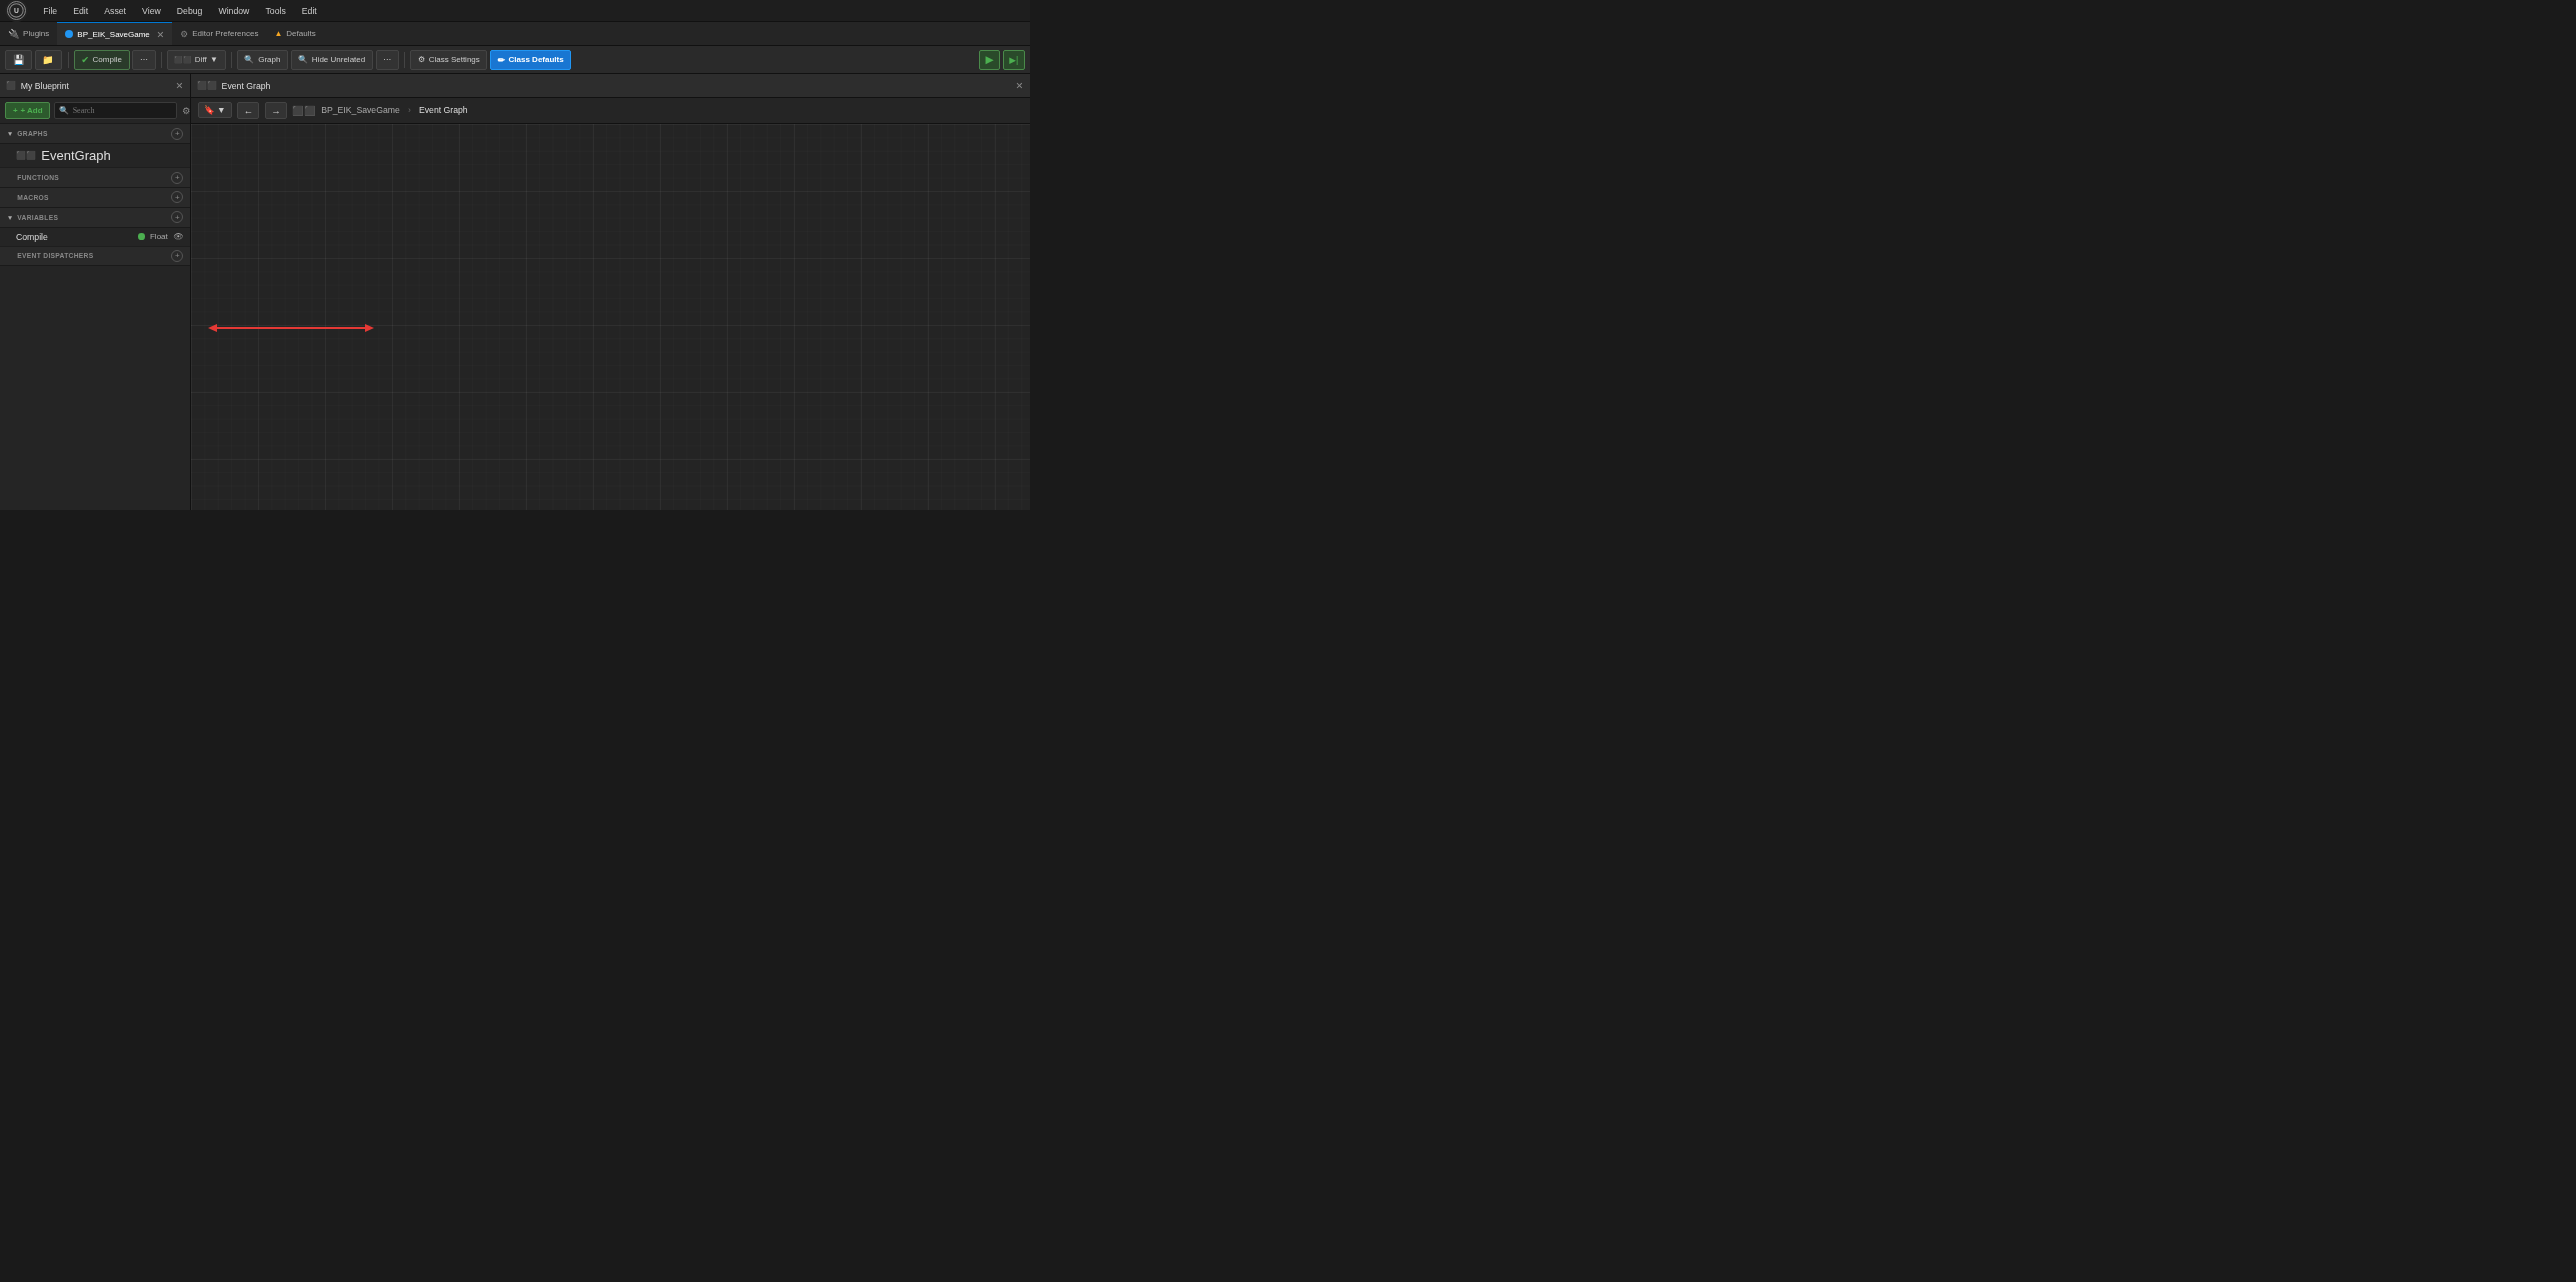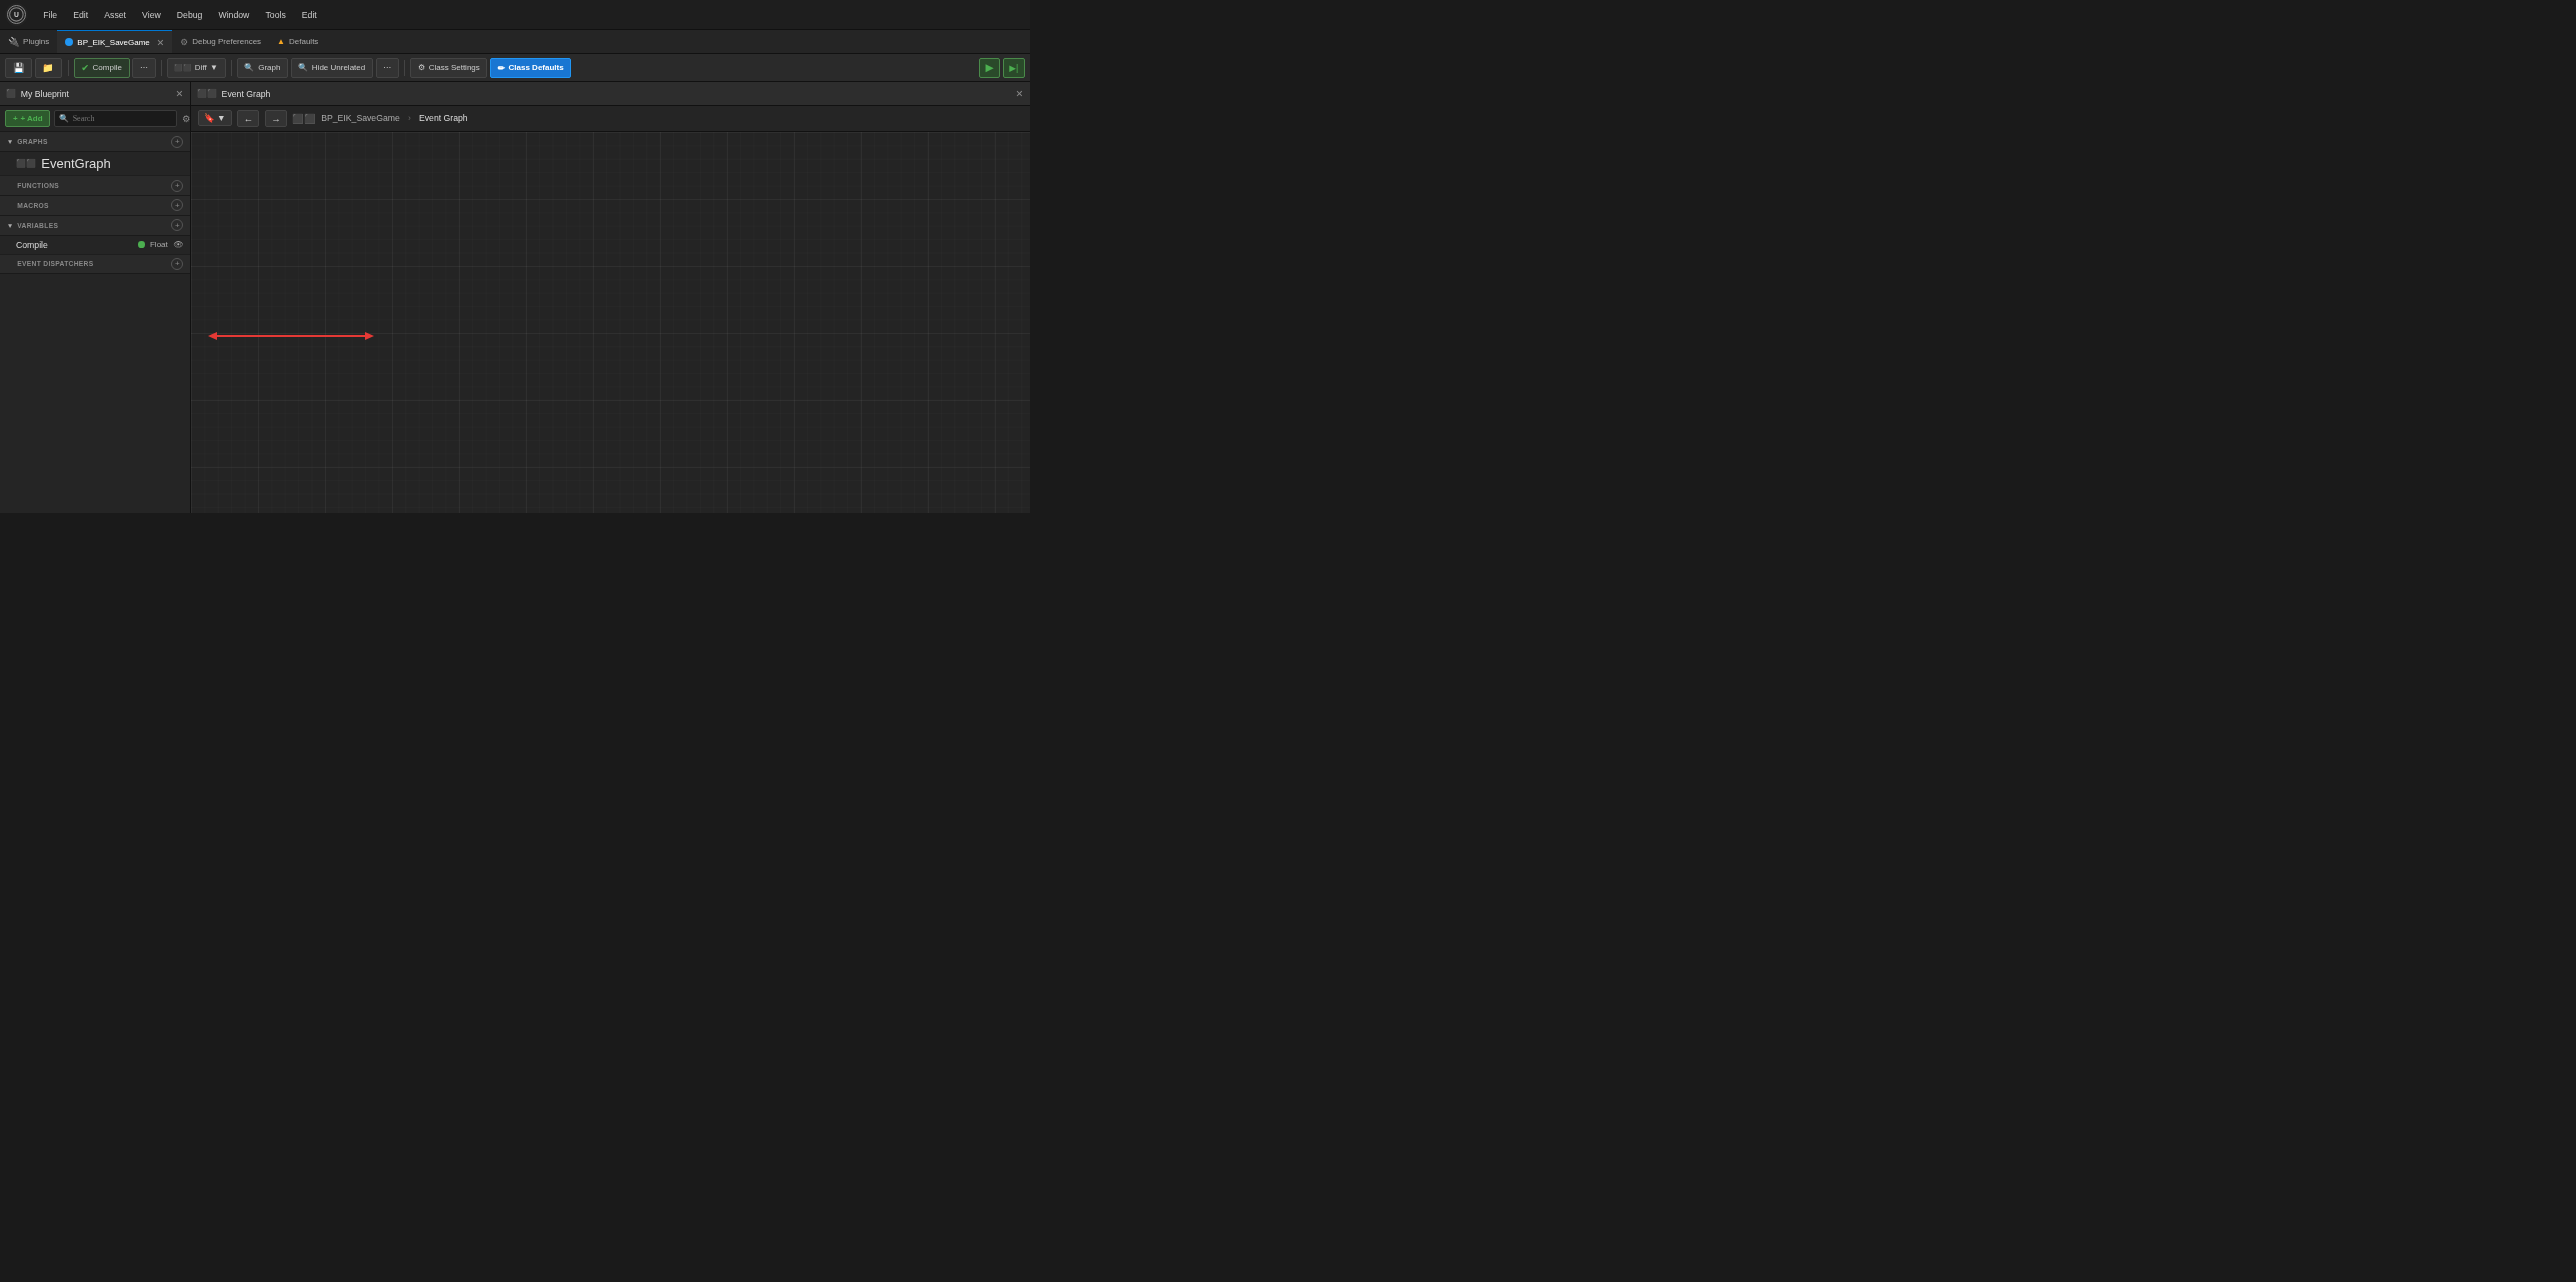--- a/index.html
+++ b/index.html
@@ -9,21 +9,21 @@
       font-family: 'Segoe UI', Arial, sans-serif;
       font-size: 8.7px;
       width: 1030px;
       height: 513px;
       overflow: hidden;
     }
 
     
     .menu-bar {
       background: #1e1e1e;
-      height: 30px;
+      height: 22px;
       display: flex;
       align-items: center;
       padding: 0 5.4px;
       gap: 2.7px;
       border-bottom: 0.7px solid #111;
     }
     .ue-logo {
       width: 23px;
       height: 23px;
       background: #222;
@@ -494,21 +494,21 @@
     <span class="tab-plugins-icon">🔌</span>
     <span>Plugins</span>
   </div>
   <div class="tab-active">
     <div class="tab-active-dot"></div>
     <span>BP_EIK_SaveGame</span>
     <span class="tab-close">✕</span>
   </div>
   <div class="tab-editor-pref">
     <span style="color:#888; font-size:8.7px;">⚙</span>
-    <span>Debug Preferences</span>
+    <span>Editor Preferences</span>
   </div>
   <div class="tab-loginmap">
     <span style="color:#f5a623; font-size:8px;">▲</span>
     <span>Defaults</span>
   </div>
 </div>
 
 <div class="action-bar">
   <div class="toolbar-btn">
     <span class="toolbar-btn-icon">💾</span>

